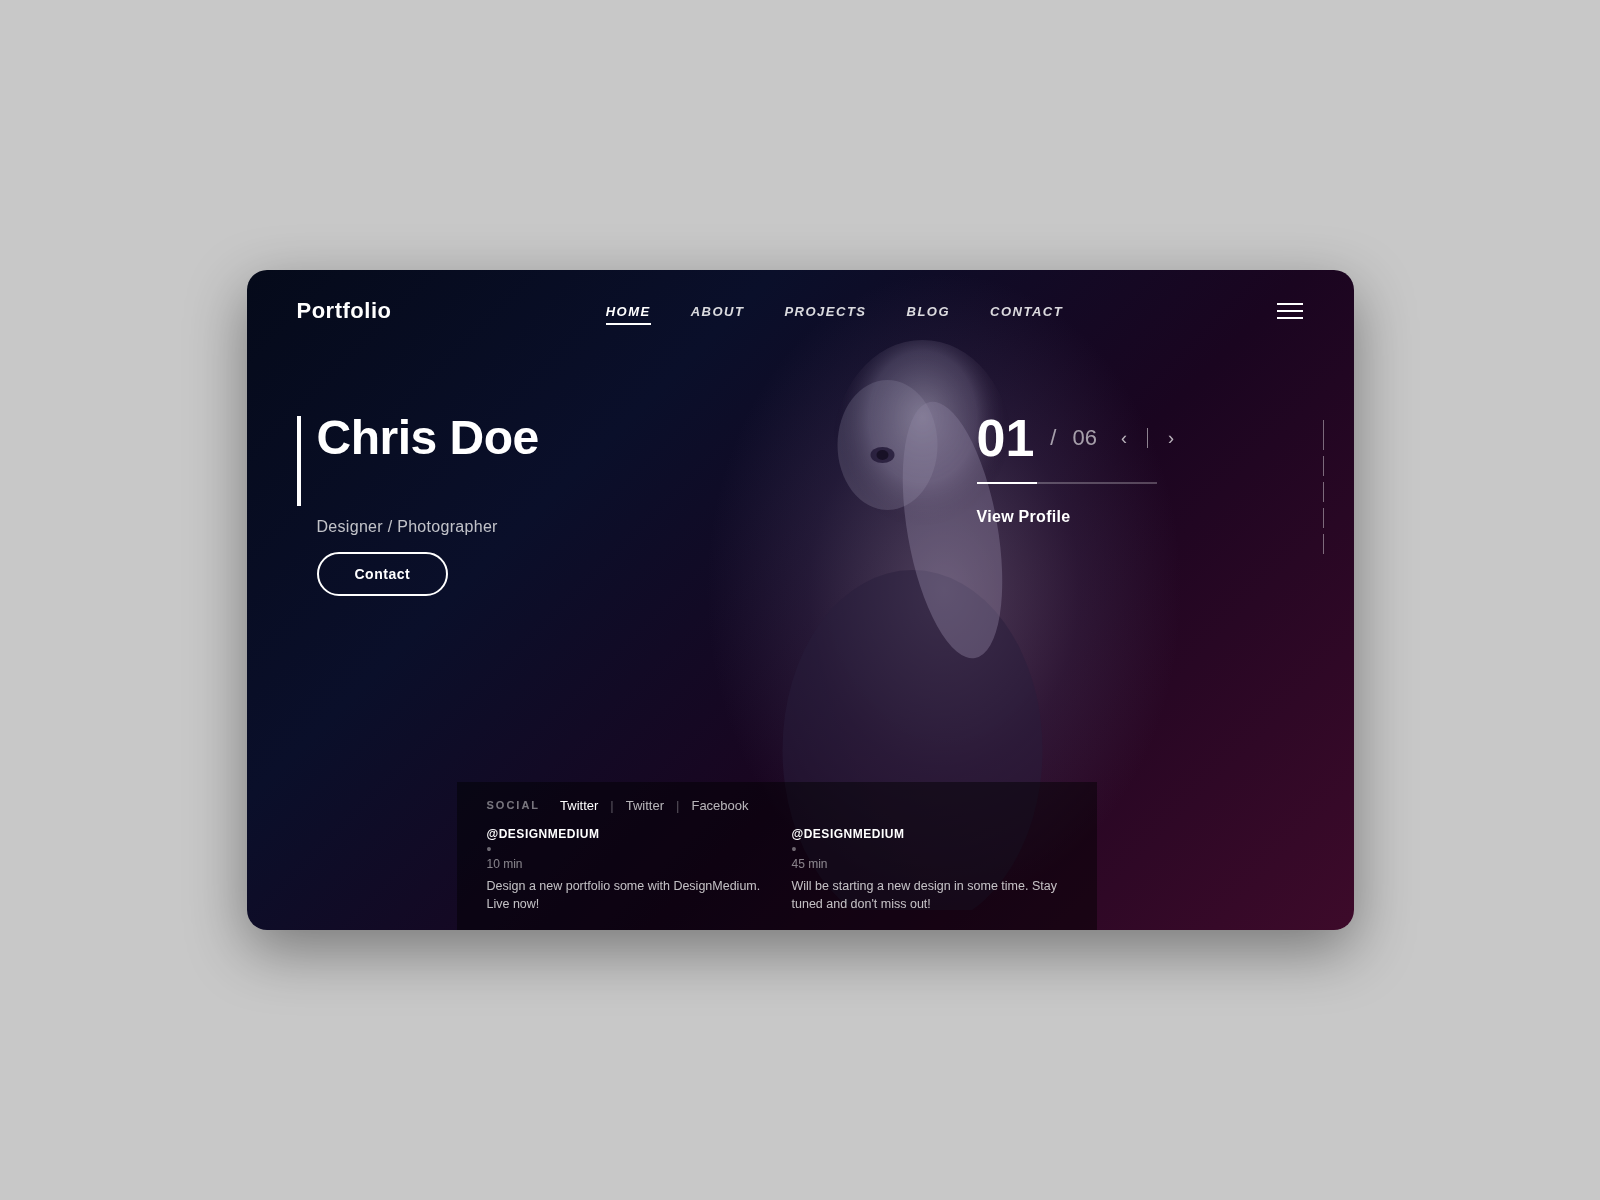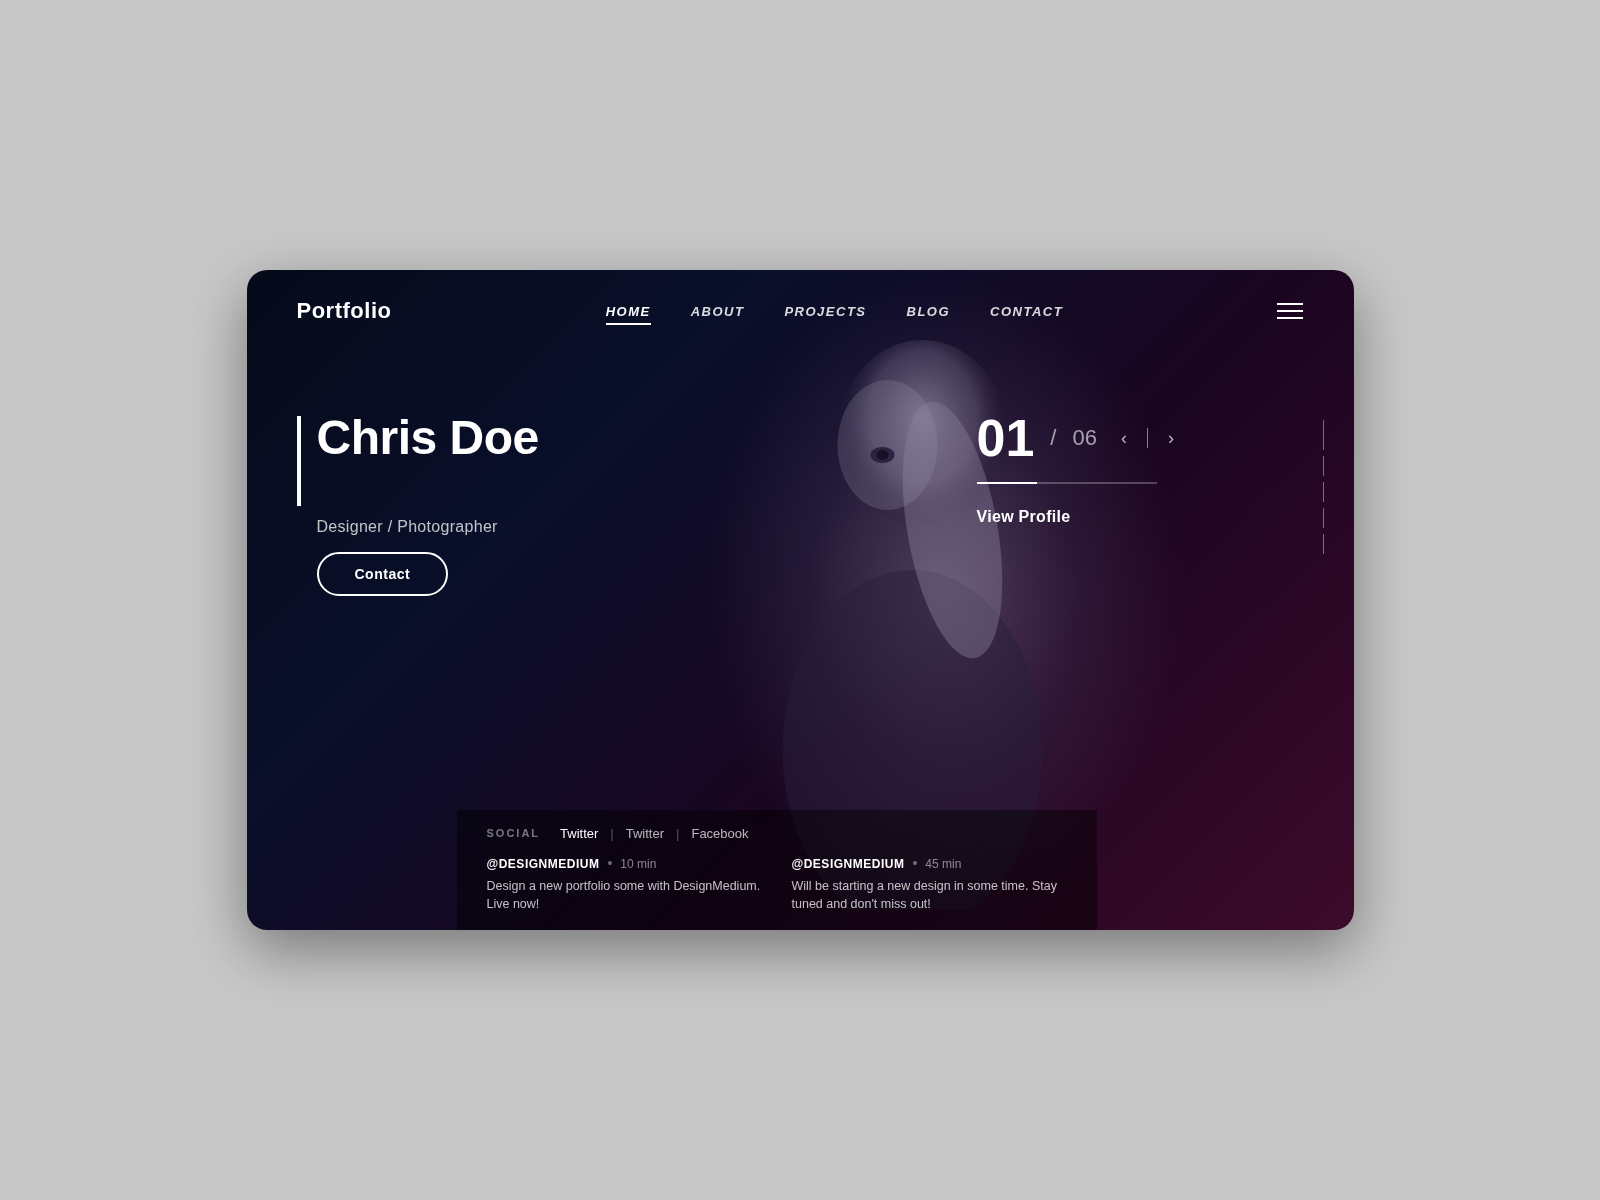--- a/index.html
+++ b/index.html
@@ -335,23 +335,24 @@
       display: flex;
       gap: 30px;
     }
 
     .tweet {
       flex: 1;
     }
 
     .tweet-header {
       display: flex;
-      align-items: flex-end;
-      gap: 8px;
+      align-items: flex-start;
+      gap: 0;
       margin-bottom: 6px;
+      flex-direction: column;
     }
 
     .tweet-handle {
       color: white;
       font-size: 12px;
       font-weight: 700;
       letter-spacing: 0.5px;
     }
 
     .tweet-dot {

